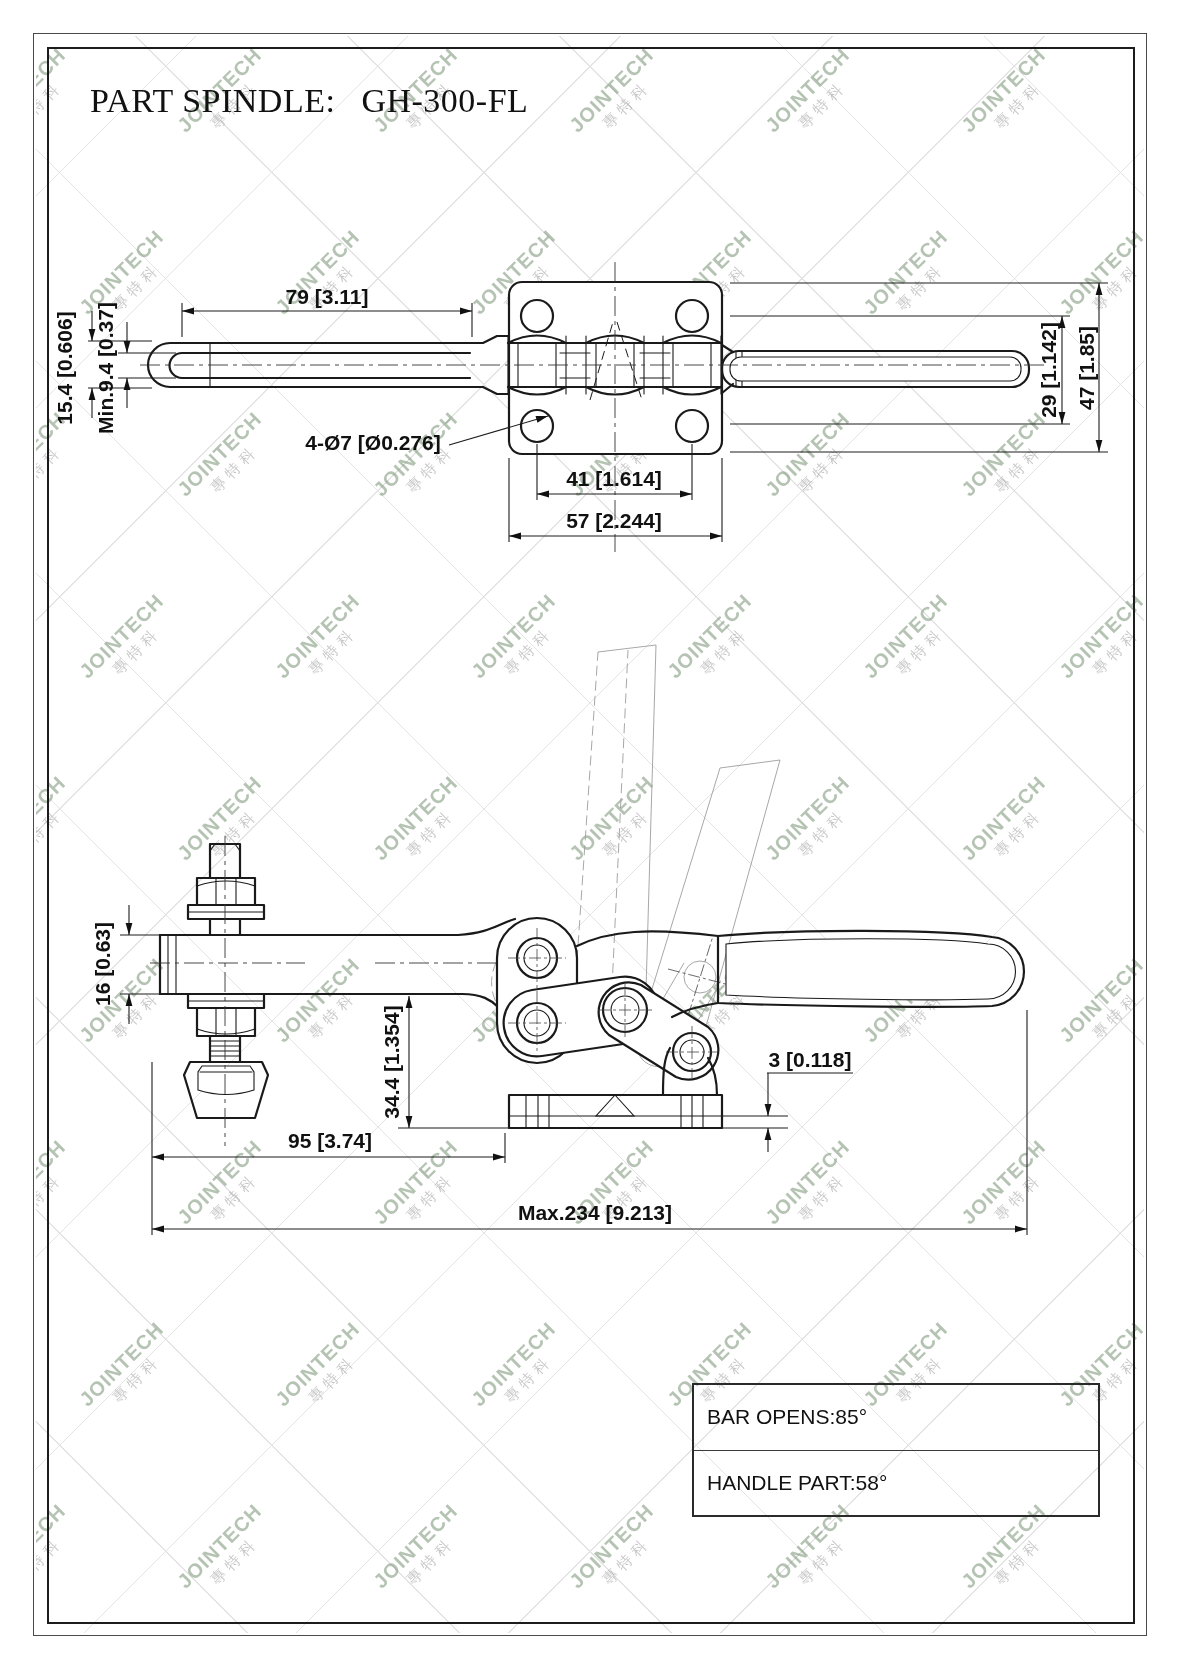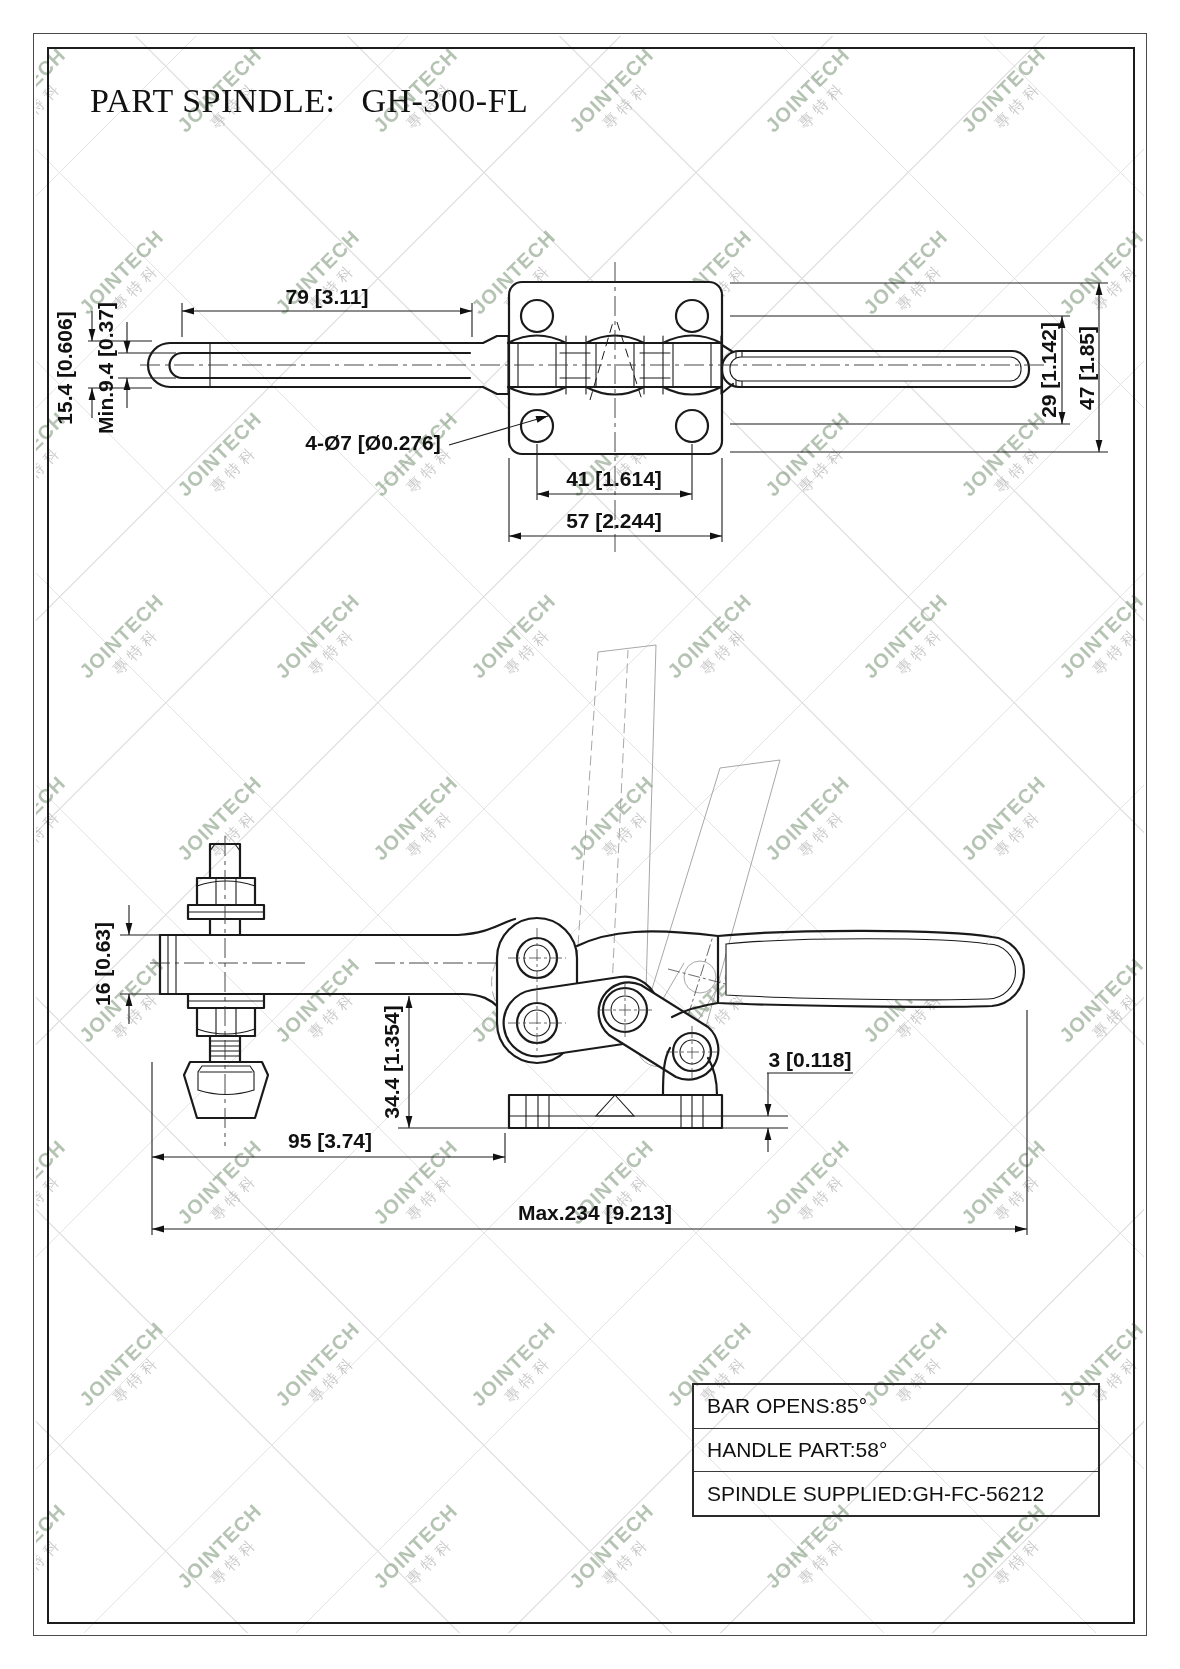--- a/index.html
+++ b/index.html
@@ -450,14 +450,13 @@
       <path class="sd" d="M768,1073 V1116" marker-end="url(#arr)"></path>
       <path class="sd" d="M768,1152 V1128" marker-end="url(#arr)"></path>
       <text class="dim" x="810" y="1067" text-anchor="middle">3 [0.118]</text>
     </g>
   </g>
 </svg>
 
 <div class="spec-table">
   <div class="spec-row">BAR OPENS:85°</div>
   <div class="spec-row">HANDLE PART:58°</div>
-  <div class="spec-row">SPINDLE SUPPLIED:GH-FC-56212</div>
 </div>
 
 </body></html>

